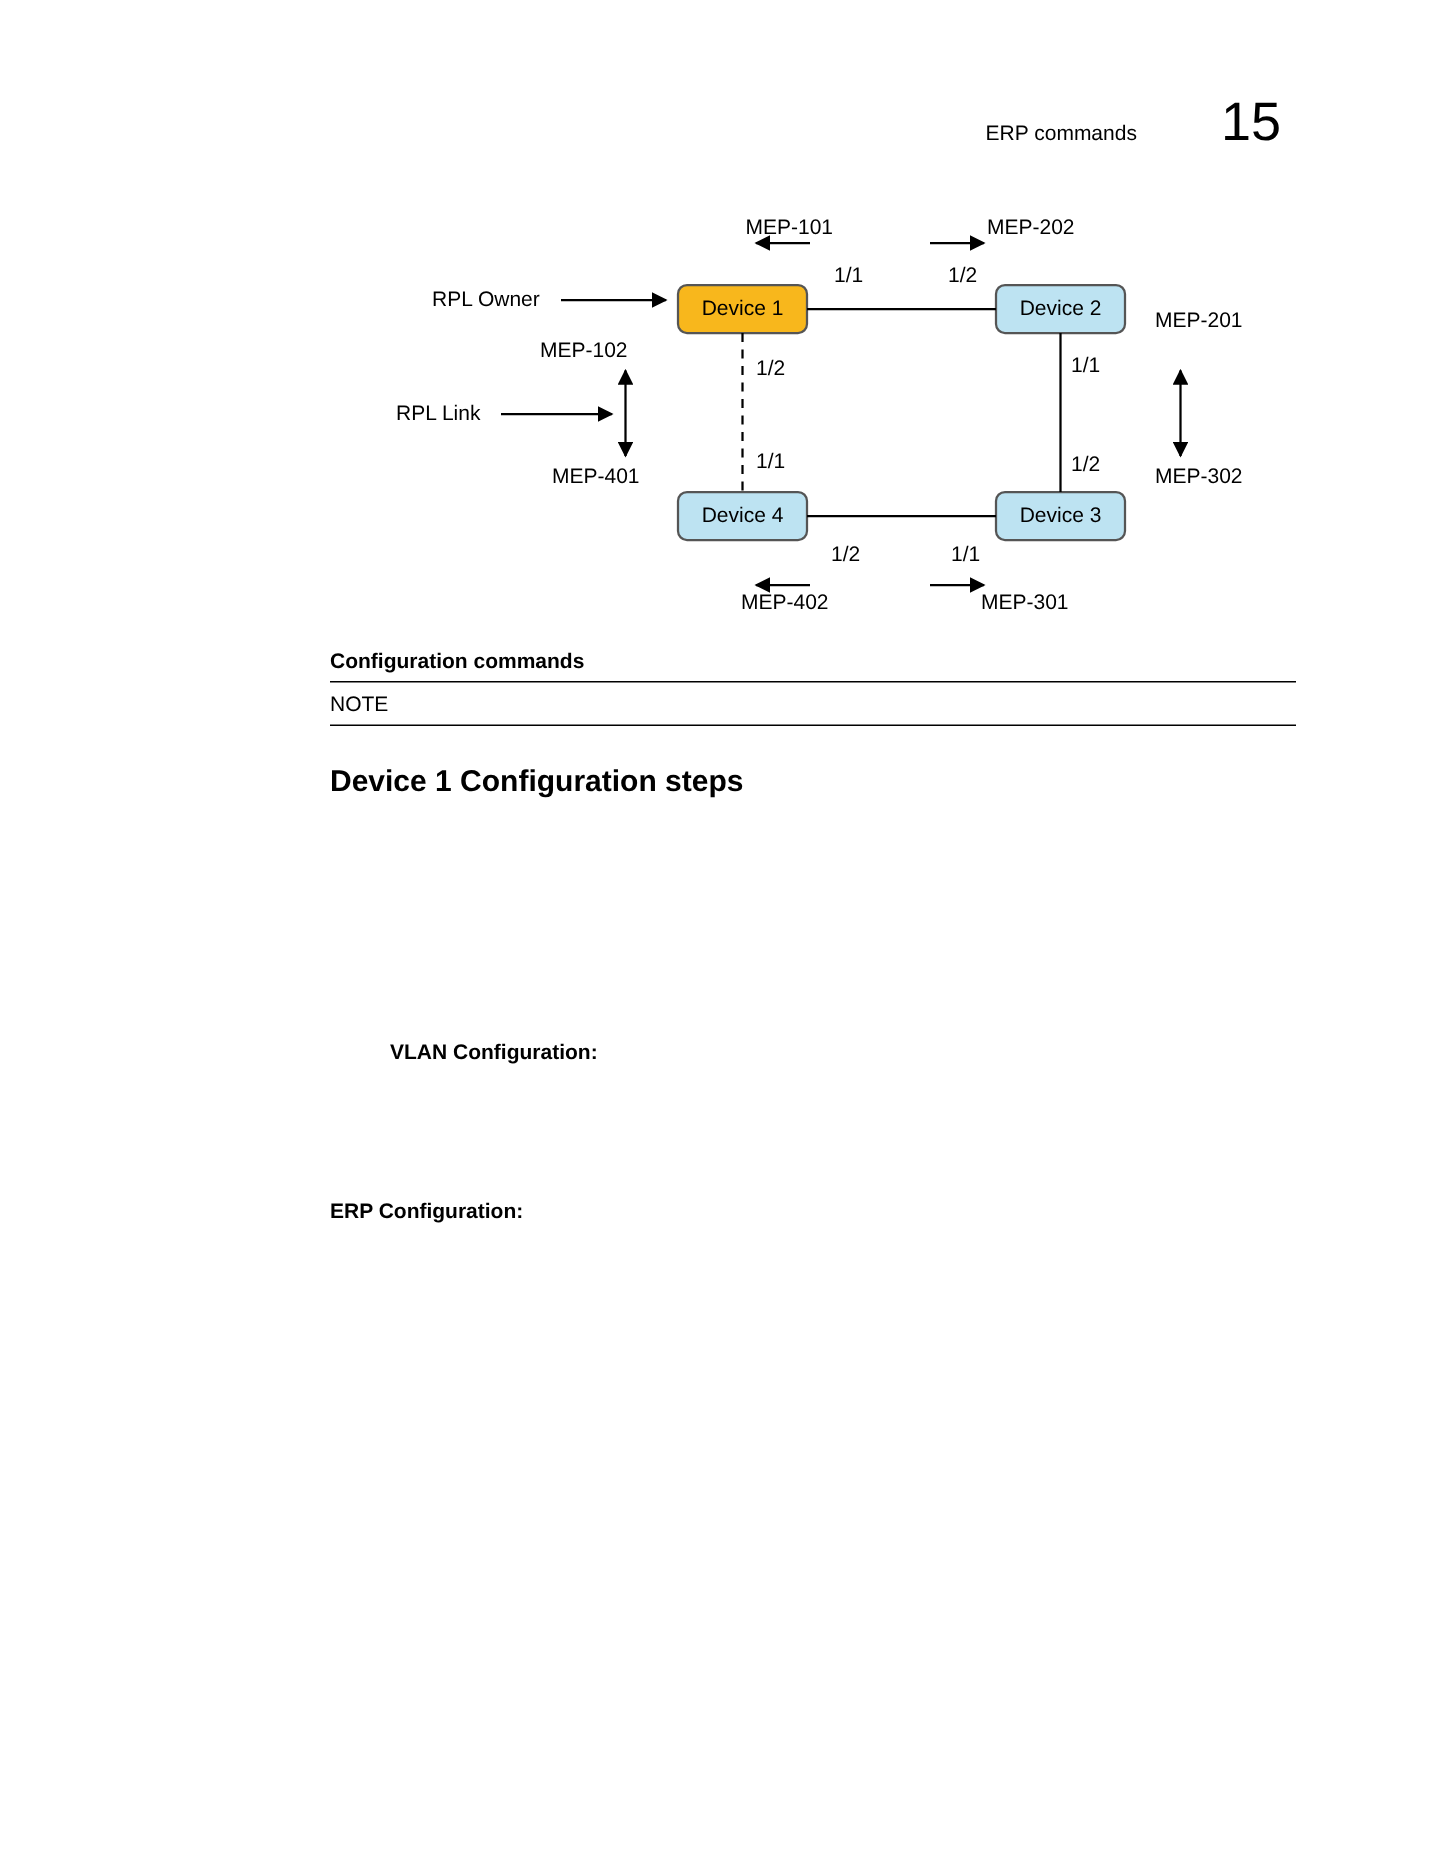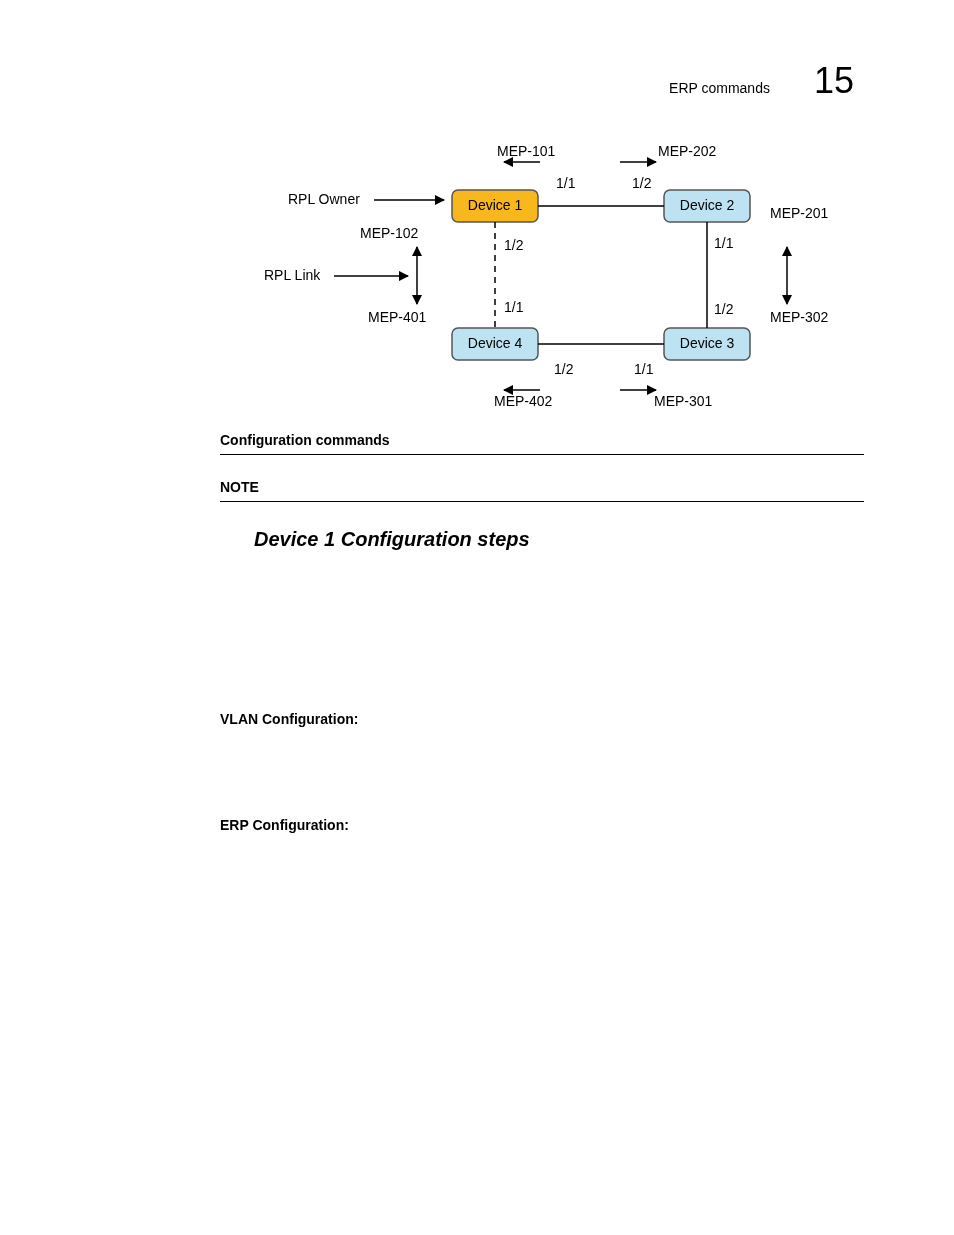--- a/index.html
+++ b/index.html
@@ -13,21 +13,21 @@
     position: relative;
   }
   .page {
     padding: 60px 90px 60px 220px;
     box-sizing: border-box;
   }
   .header {
     display: flex;
     justify-content: flex-end;
     align-items: baseline;
-    gap: 44px;
+    gap: 56px;
     padding-right: 10px;
     margin-bottom: 40px;
   }
   .header-label {
     font-size: 14px;
   }
   .header-num {
     font-size: 36px;
     font-family: Arial, Helvetica, sans-serif;
   }
@@ -40,46 +40,44 @@
     font-weight: bold;
     font-size: 14px;
     margin-top: 20px;
   }
   .rule {
     border: 0;
     border-top: 1.5px solid #000;
     margin: 6px 0 0 0;
   }
   .note-label {
-    font-weight: bold;
+    font-weight: normal;
     font-size: 14px;
-    margin-top: 24px;
+    margin-top: 6px;
   }
   .note-text {
     font-size: 14px;
     margin-top: 2px;
   }
   .rule-bottom {
     border: 0;
     border-top: 1px solid #000;
     margin: 6px 0 0 0;
   }
   .section-title {
-    font-style: italic;
     font-weight: bold;
     font-size: 20px;
     margin-top: 26px;
-    margin-left: 34px;
   }
   .subhead {
     font-weight: bold;
     font-size: 14px;
     margin-top: 24px;
   }
-  .vlanhead { margin-top: 160px; }
+  .vlanhead { margin-top: 160px; margin-left: 40px; }
   .erphead { margin-top: 90px; }
 
   
   svg text { font-family: Arial, Helvetica, sans-serif; }
 </style>
 </head>
 <body>
 
 <div class="page">
 

